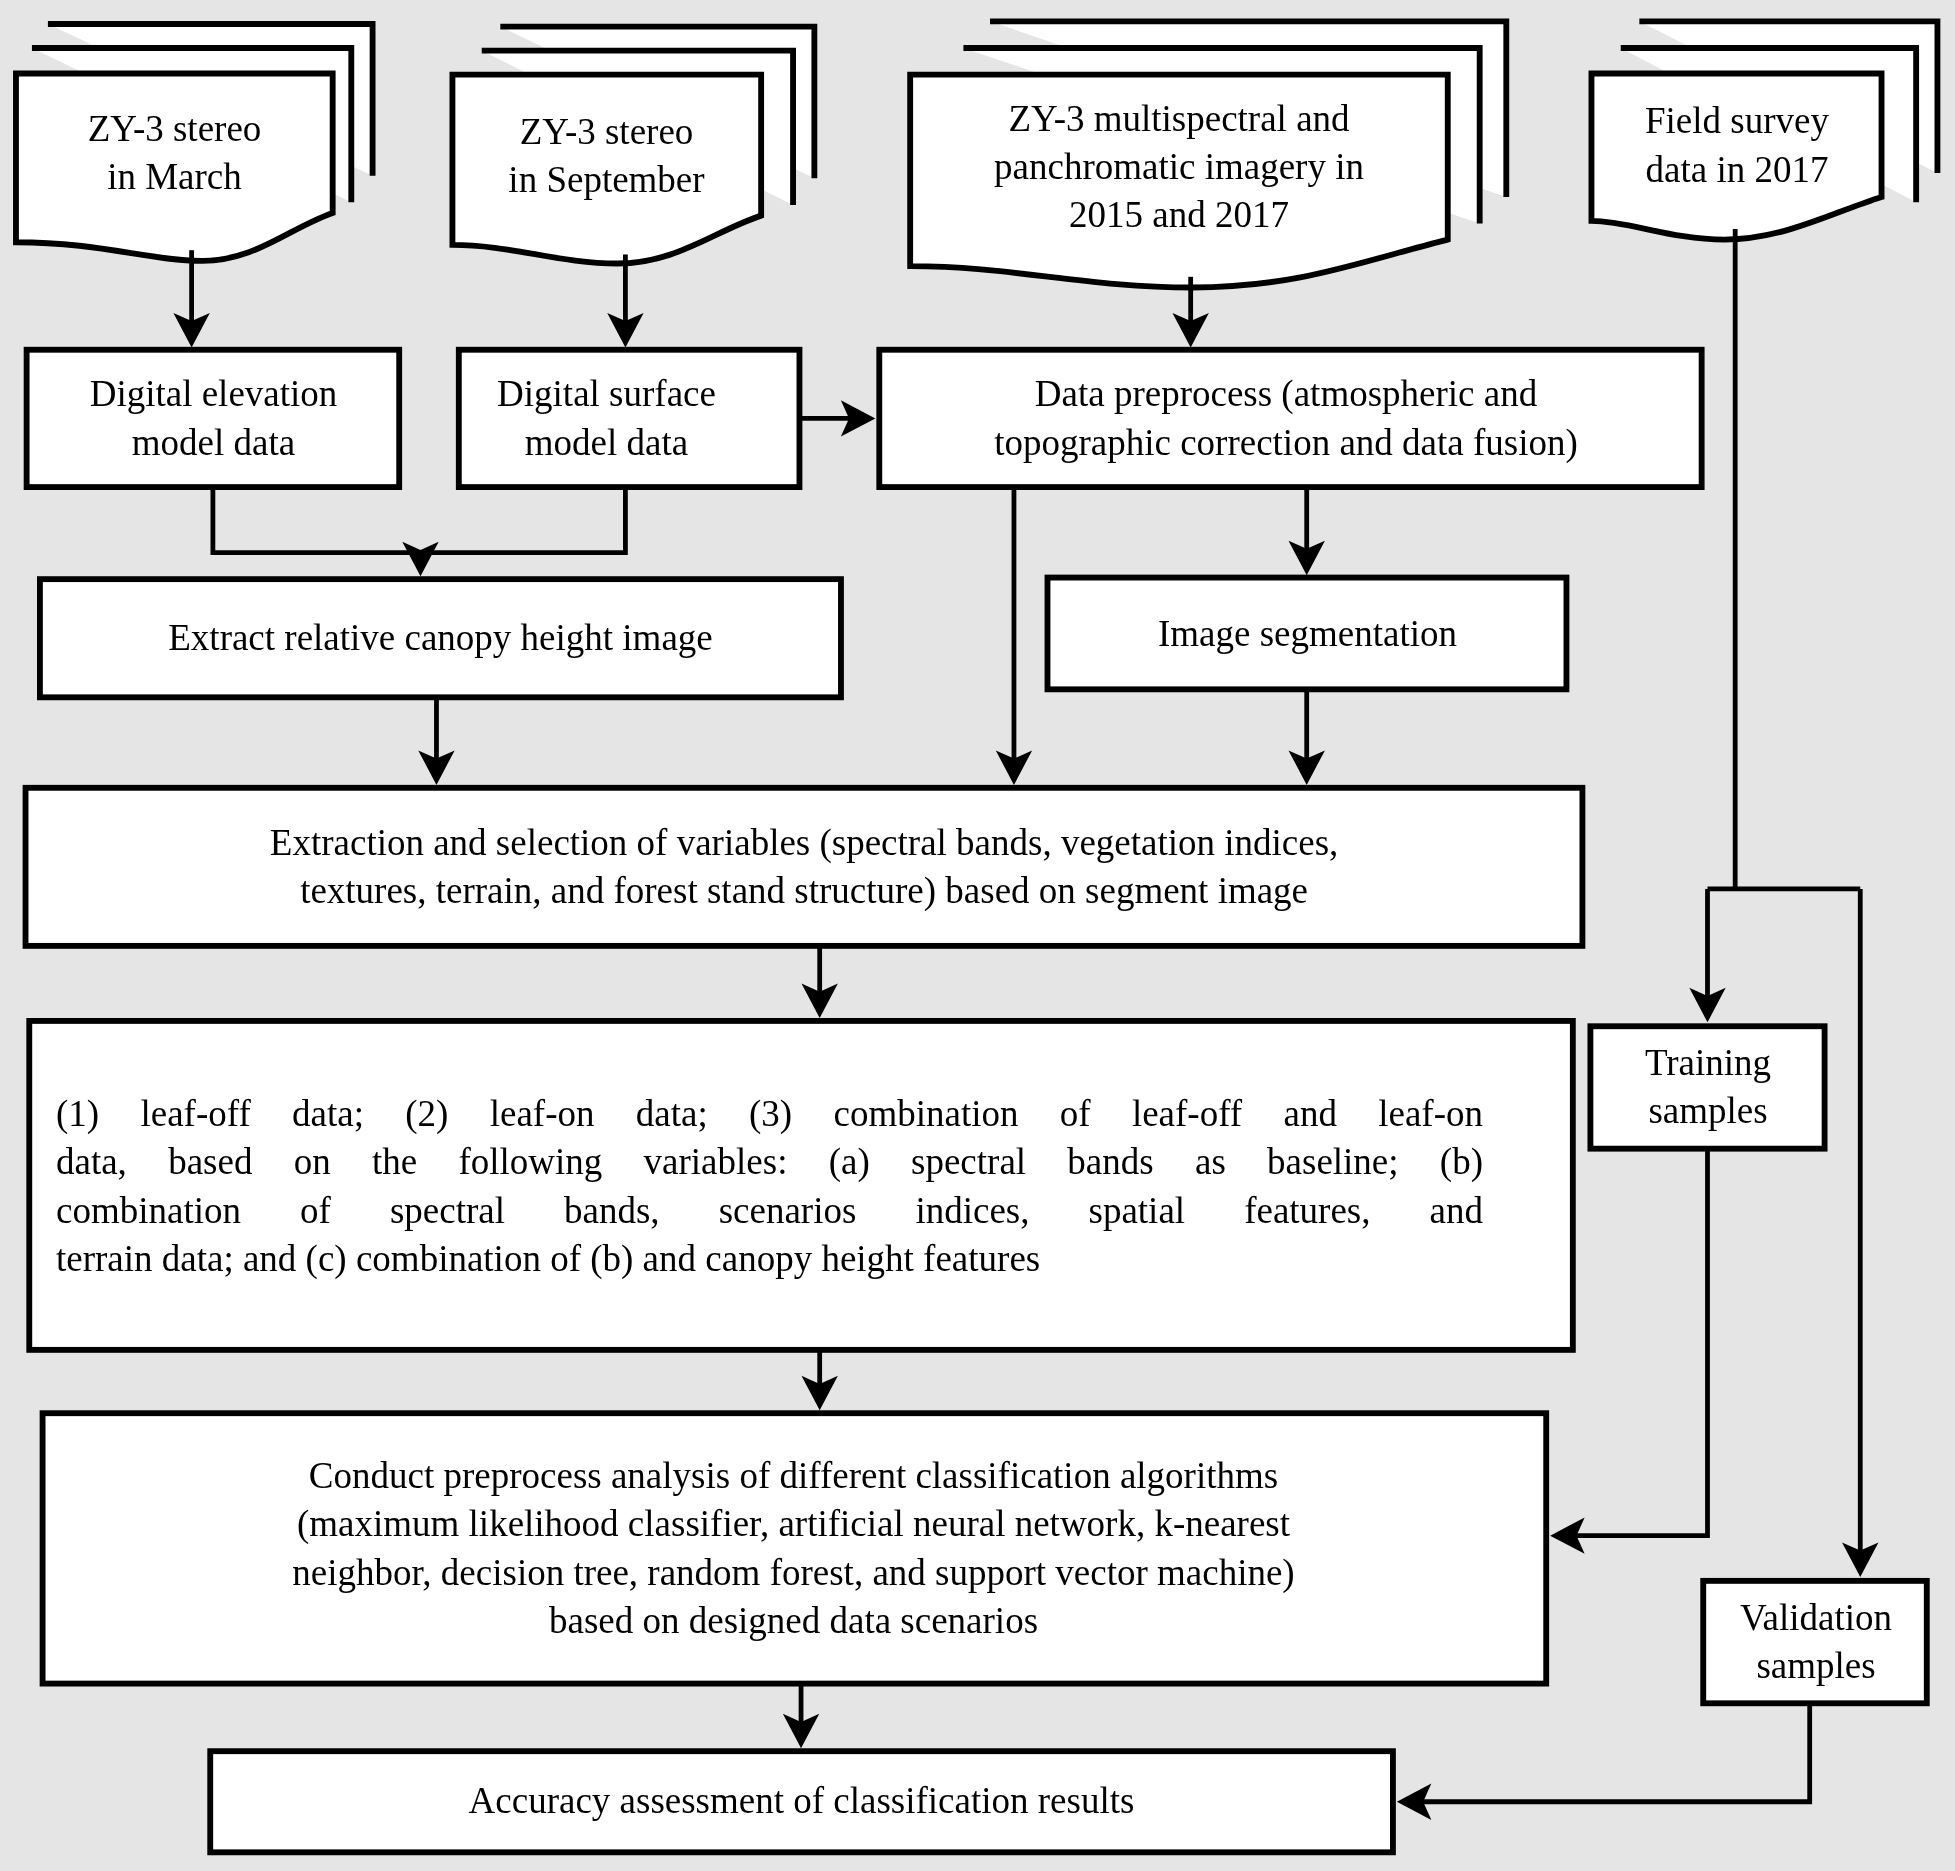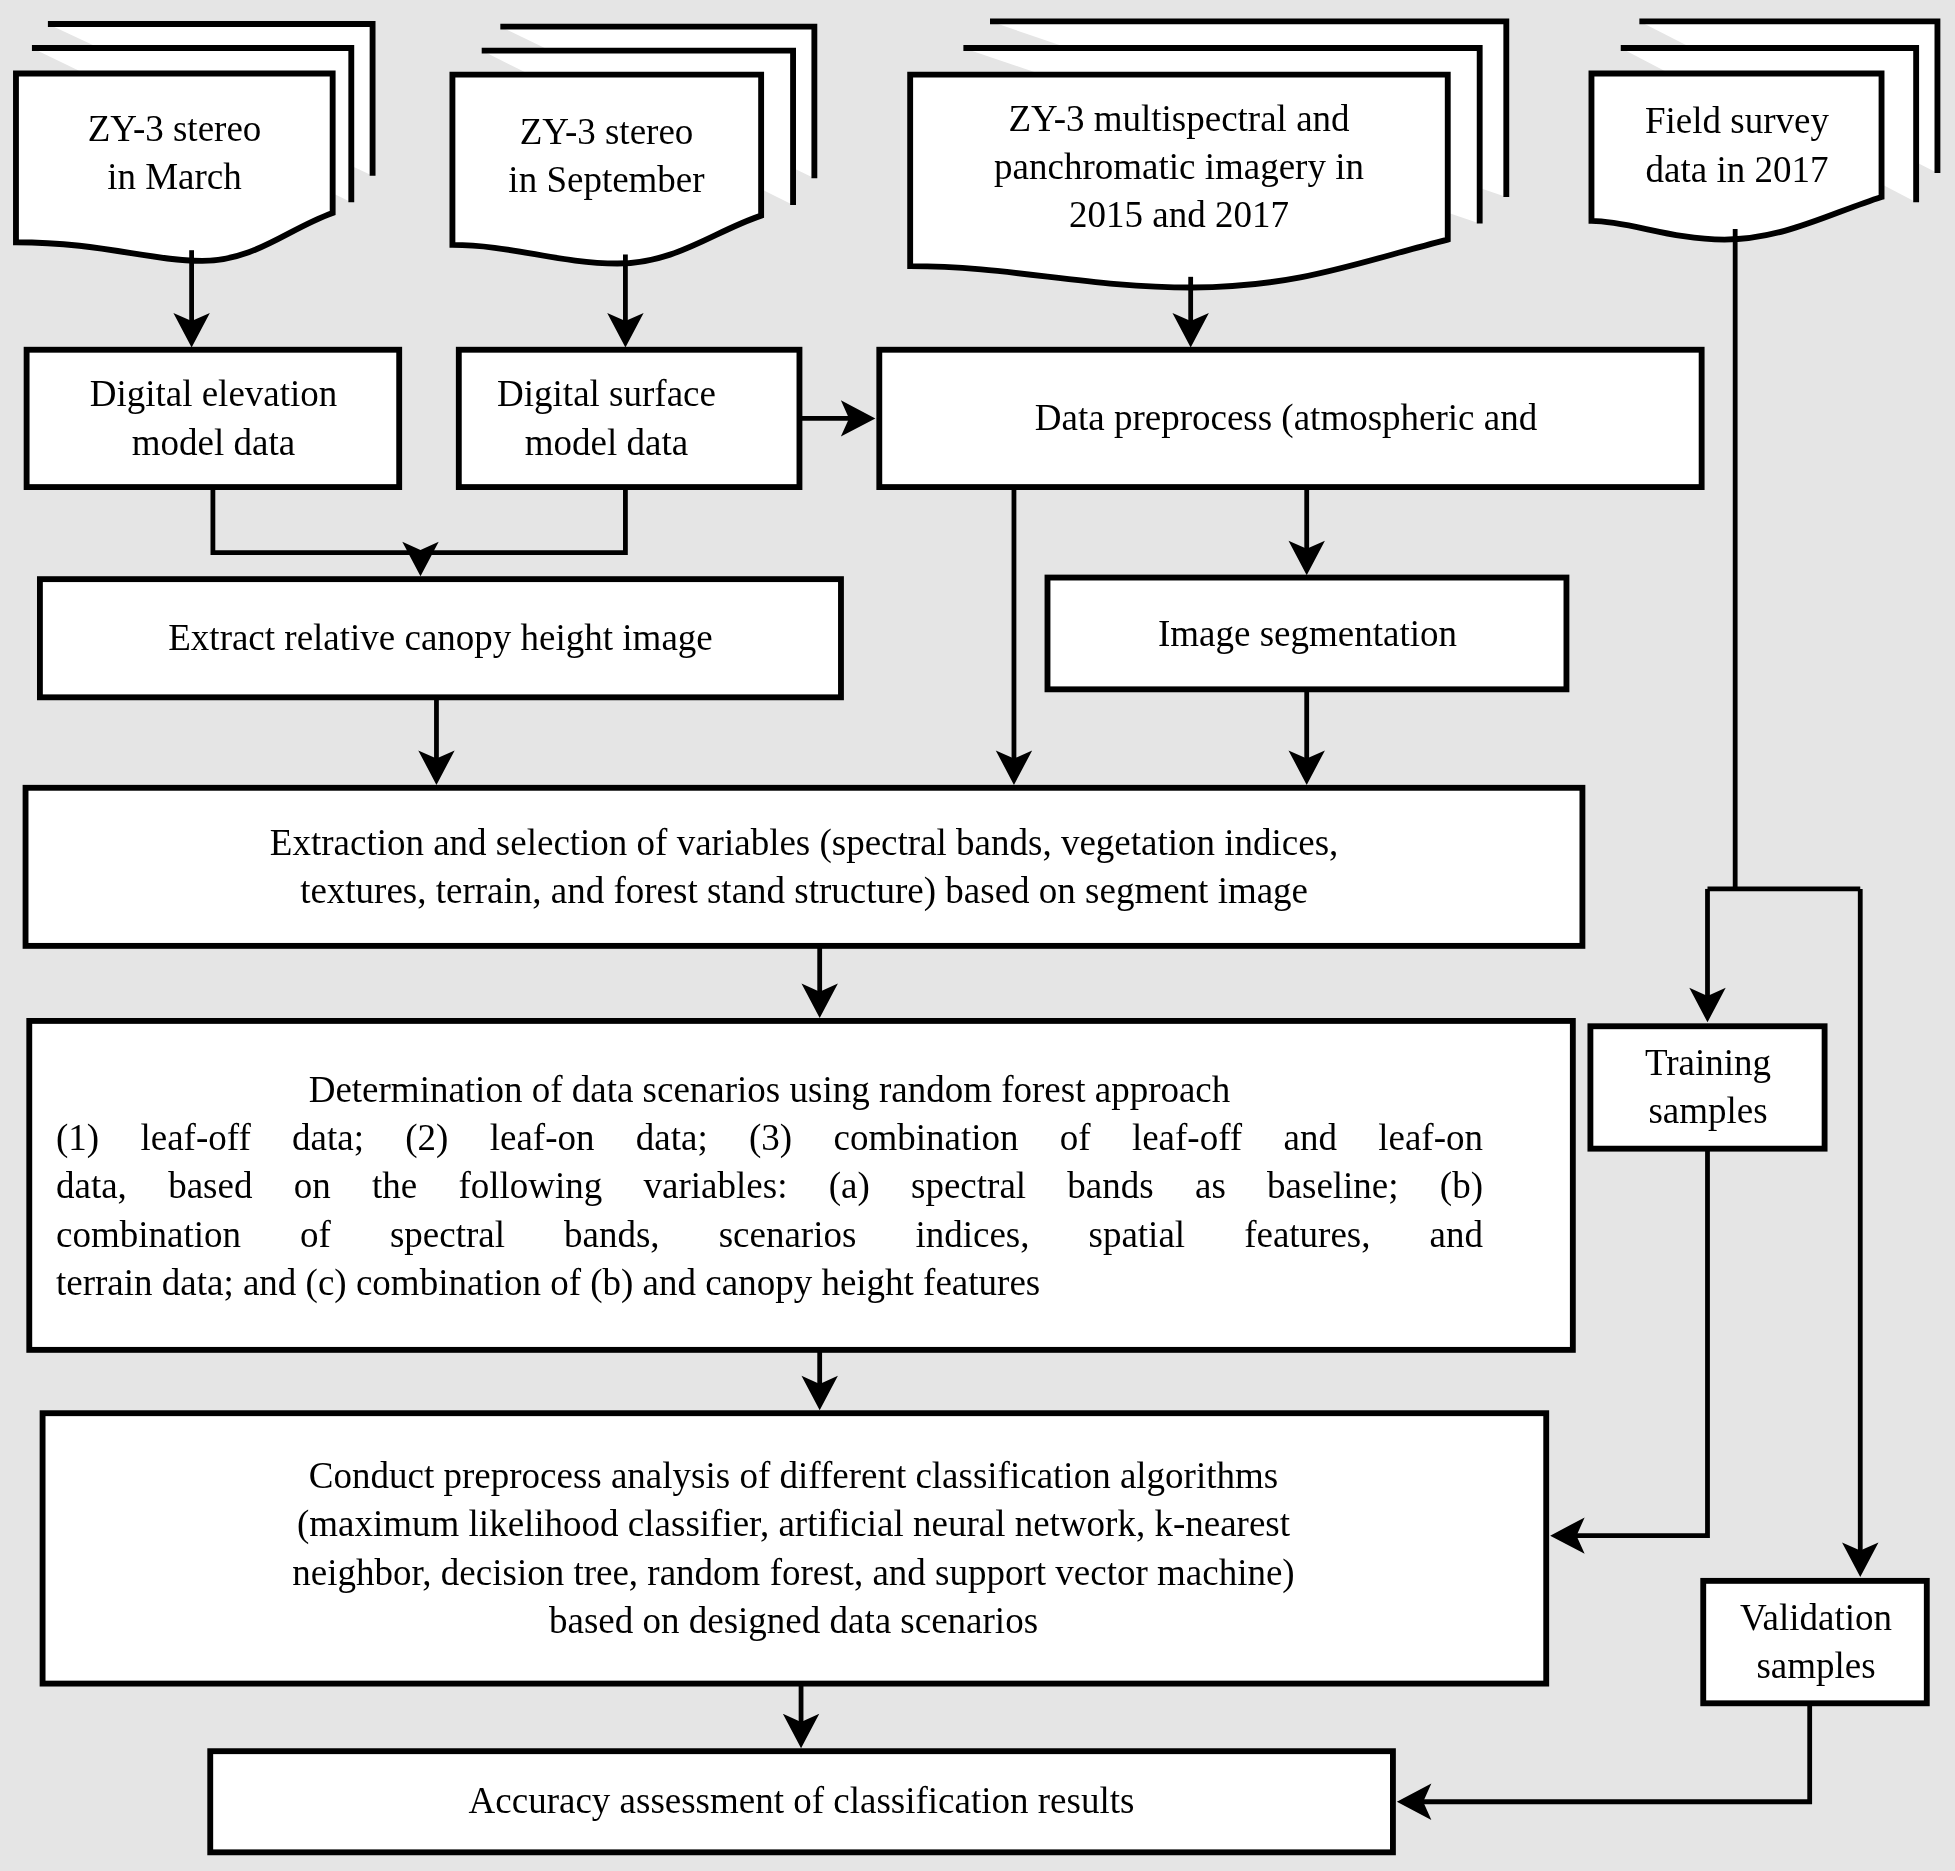--- a/index.html
+++ b/index.html
@@ -160,37 +160,37 @@
     <span class="ln">model data</span>
   </div>
 
   <div class="node-text ctr" style="left:436px; top:350px; width:341px; height:137px; font-size:37px;">
     <span class="ln">Digital surface</span>
     <span class="ln">model data</span>
   </div>
 
   <div class="node-text ctr" style="left:875px; top:350px; width:822px; height:137px; font-size:37px;">
     <span class="ln">Data preprocess (atmospheric and</span>
+    <span class="ln">topographic correction and data fusion)</span>
   </div>
 
   <div class="node-text ctr" style="left:40px; top:579px; width:801px; height:118px; font-size:37px;">
     <span class="ln">Extract relative canopy height image</span>
   </div>
 
   <div class="node-text ctr" style="left:1048px; top:578px; width:519px; height:112px; font-size:37px;">
     <span class="ln">Image segmentation</span>
   </div>
 
   <div class="node-text ctr" style="left:25.6px; top:788px; width:1557px; height:158px; font-size:37px;">
     <span class="ln">Extraction and selection of variables (spectral bands, vegetation indices,</span>
     <span class="ln">textures, terrain, and forest stand structure) based on segment image</span>
   </div>
 
   <div class="node-text" style="left:56px; top:1035px; width:1427px; height:303px; font-size:37px; align-items:stretch;">
-    <span class="ln ctr">Determination of data scenarios using random forest approach</span>
     <span class="ln just">(1) leaf-off data; (2) leaf-on data; (3) combination of leaf-off and leaf-on</span>
     <span class="ln just">data, based on the following variables: (a) spectral bands as baseline; (b)</span>
     <span class="ln just">combination of spectral bands, scenarios indices, spatial features, and</span>
     <span class="ln" style="text-align-last:left;">terrain data; and (c) combination of (b) and canopy height features</span>
   </div>
 
   <div class="node-text ctr" style="left:80px; top:1422px; width:1427px; height:253px; font-size:37px;">
     <span class="ln">Conduct preprocess analysis of different classification algorithms</span>
     <span class="ln">(maximum likelihood classifier, artificial neural network, k-nearest</span>
     <span class="ln">neighbor, decision tree, random forest, and support vector machine)</span>

